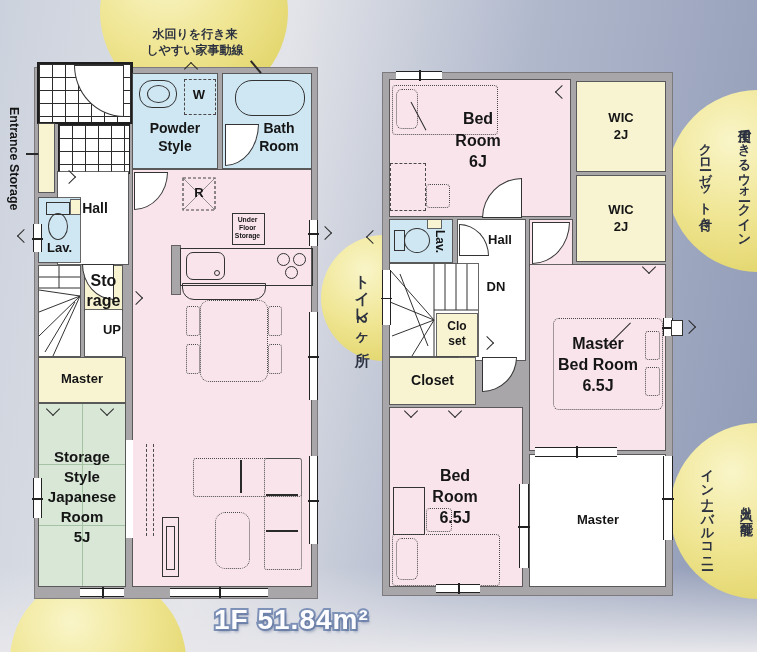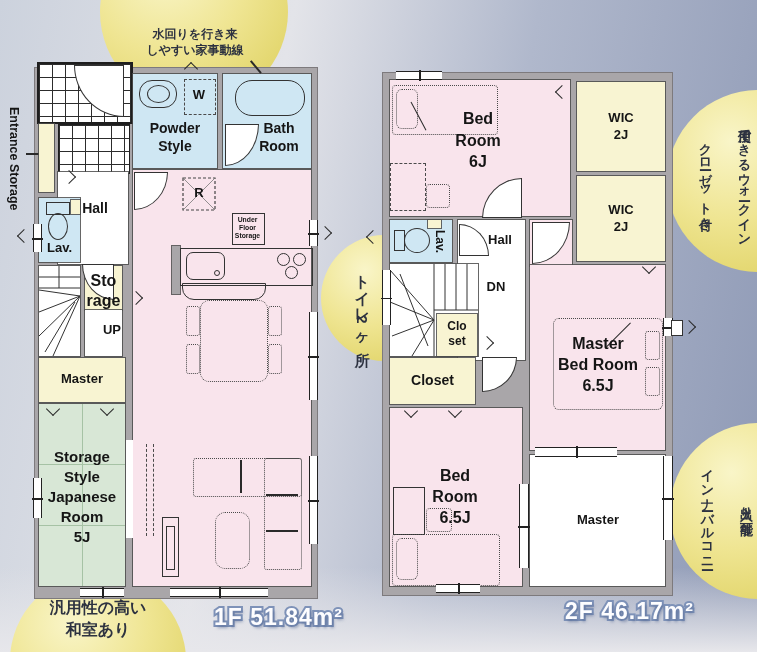--- a/index.html
+++ b/index.html
@@ -32,21 +32,21 @@
   .solidbx{position:absolute;border:1.4px solid #333;}
   .vee{position:absolute;width:9px;height:9px;border-right:1.5px solid #2a2a2a;border-bottom:1.5px solid #2a2a2a;background:transparent;}
   .line{position:absolute;background:#2a2a2a;}
   .wallpiece{position:absolute;background:#a9a6a9;box-shadow:0 0 0 1px rgba(75,75,75,.85);}
   .burner{position:absolute;width:11px;height:11px;border:1.2px solid #333;border-radius:50%;}
   .badge{position:absolute;border-radius:50%;
     background:radial-gradient(circle at 35% 28%,#f9f5c8 0%,#efe592 45%,#dbcd57 100%);}
   .btxt{position:absolute;font-weight:bold;color:#2d3240;text-align:center;white-space:pre-line;line-height:1.35;}
   .vtxt{writing-mode:vertical-rl;text-orientation:mixed;}
   .vtxt span{display:block;}
-  .area-label{position:absolute;font-weight:800;font-size:23px;letter-spacing:1px;color:#fdfdff;
+  .area-label{position:absolute;font-weight:800;font-size:28px;letter-spacing:1px;color:#fdfdff;
     -webkit-text-stroke:4px #7e92b8;paint-order:stroke fill;
     text-shadow:2px 3px 3px rgba(84,104,146,.55);}
 </style>
 </head>
 <body>
 
 <div id="stage">
 
   <div class="badge" style="left:100px;top:-82px;width:188px;height:188px;"></div>
   <div class="btxt" style="left:110px;top:26px;width:170px;font-size:12px;">水回りを行き来
@@ -63,25 +63,22 @@
   </div>
 
   <div class="badge" style="left:670px;top:423px;width:176px;height:176px;"></div>
   <div class="btxt vtxt" style="left:678px;top:437px;height:150px;font-size:13px;line-height:1.5;">
     
     <span>出入り可能な</span>
     <span>インナーバルコニー</span>
   </div>
 
   <div class="badge" style="left:10px;top:573px;width:176px;height:176px;"></div>
-  <div class="btxt" style="left:18px;top:597px;width:160px;font-size:16px;">汎用性の高い
-和室あり</div>
 
   <div class="area-label" style="left:214px;top:604px;">1F 51.84m²</div>
-  <div class="area-label" style="left:565px;top:598px;">2F 46.17m²</div>
 
   <div class="plan-base" style="left:35px;top:68px;width:282px;height:530px;"></div>
 
   <div class="lbl vtxt" style="left:6px;top:96px;height:126px;font-size:12.5px;">Entrance Storage</div>
   <div class="line" style="left:26px;top:153px;width:20px;height:2px;"></div>
 
   <div class="tiles" style="left:37px;top:62px;width:92px;height:58px;"></div>
   <div class="arc" style="left:74px;top:65px;width:48px;height:50px;border-radius:0 0 0 100%;"></div>
 
   <div class="rm blue" style="left:133px;top:74px;width:84px;height:94px;"></div>

